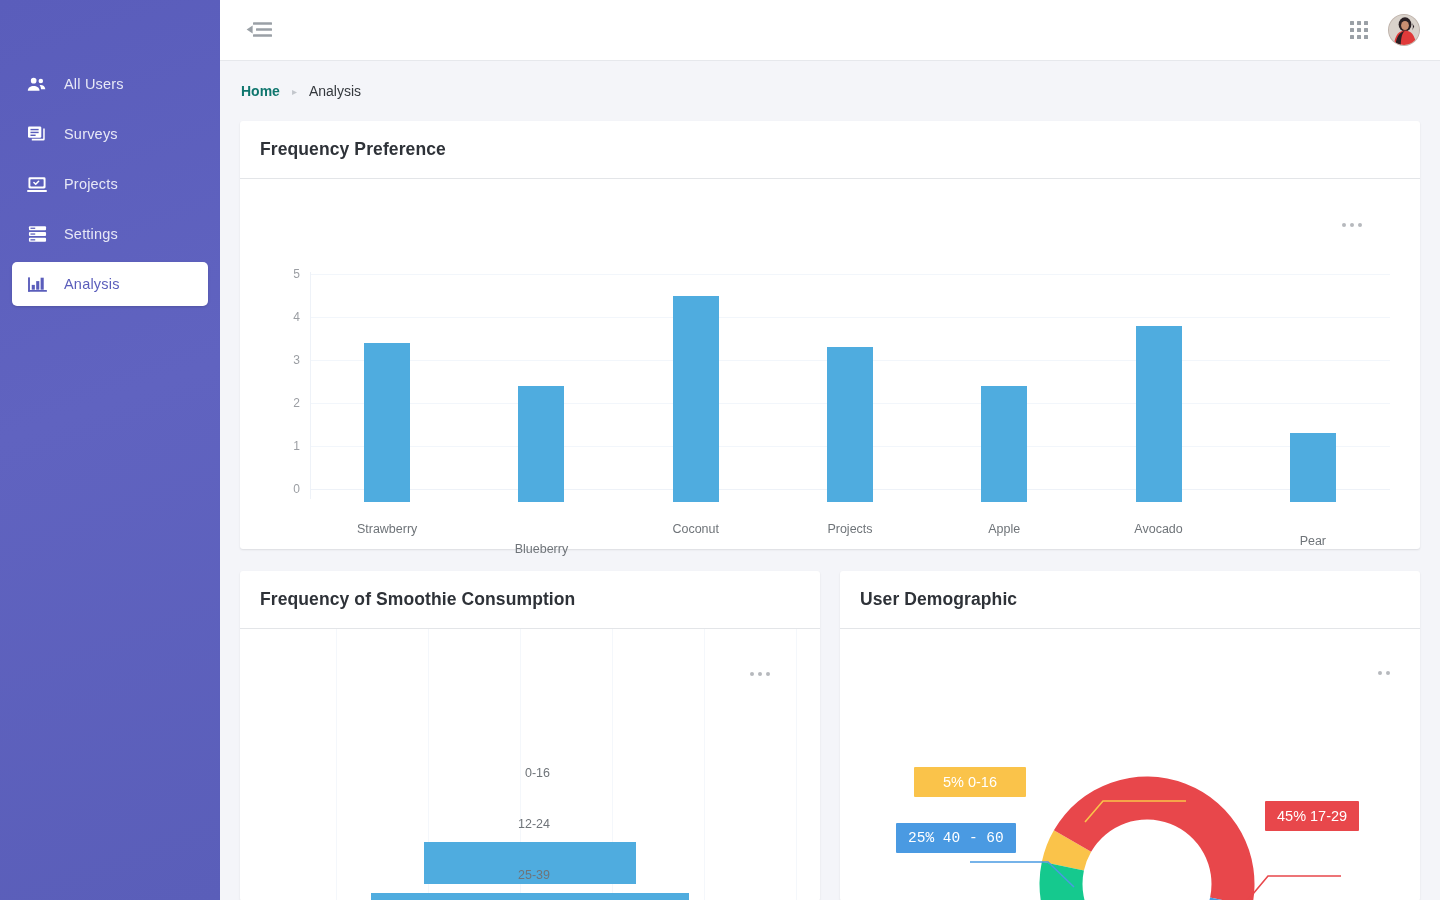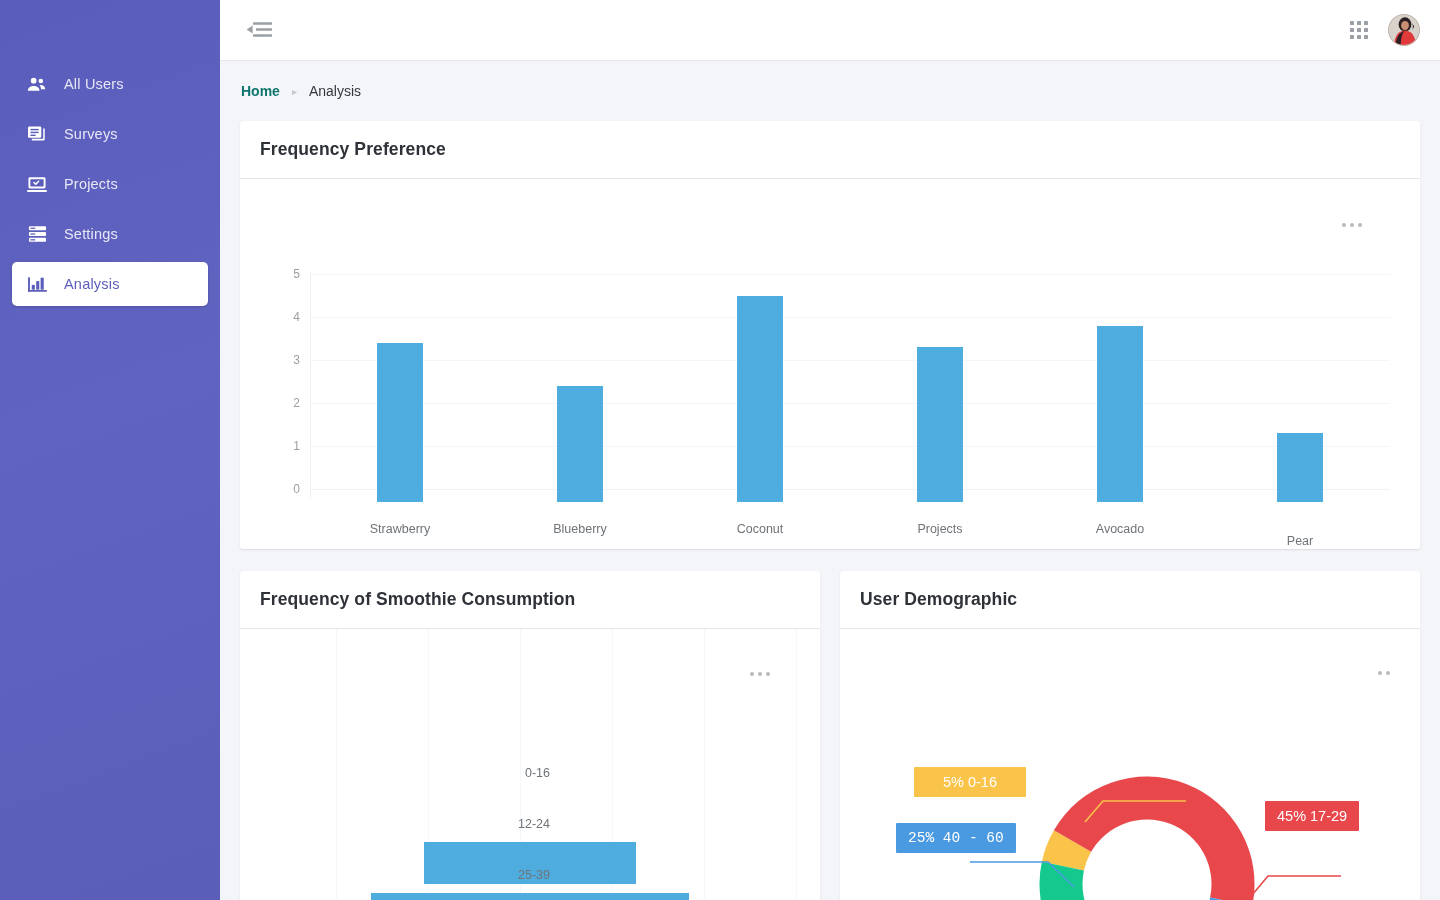--- a/index.html
+++ b/index.html
@@ -282,29 +282,33 @@
                 <div class="bc-grid" style="top: 267px;"></div>
                 <div class="bc-grid zero" style="top: 310px;"></div>
                 <div class="bc-axisline" style="top: 93px; height: 227px; bottom: auto;"></div>
                 <div class="bc-bars">
                   <div class="bc-col">
                     <div class="bc-bar" title="Strawberry: 3.4" style="height: 159.2px; top: 163.8px; background: rgb(79, 172, 223);"></div>
                     <div class="bc-cat" style="top: 343px;">Strawberry</div>
                   </div>
                   <div class="bc-col">
                     <div class="bc-bar" title="Blueberry: 2.4" style="height: 116.2px; top: 206.8px; background: rgb(79, 172, 223);"></div>
-                    <div class="bc-cat" style="top: 343px;">Blueberry</div>
+                    <div class="bc-cat" style="top: 363px;">Blueberry</div>
                   </div>
                   <div class="bc-col">
                     <div class="bc-bar" title="Banana: 4.5" style="height: 206.5px; top: 116.5px; background: rgb(79, 172, 223);"></div>
                     <div class="bc-cat" style="top: 343px;">Coconut</div>
                   </div>
                   <div class="bc-col">
                     <div class="bc-bar" title="Coconut: 3.3" style="height: 154.9px; top: 168.1px; background: rgb(79, 172, 223);"></div>
                     <div class="bc-cat" style="top: 343px;">Projects</div>
+                  </div>
+                  <div class="bc-col">
+                    <div class="bc-bar" title="Apple: 2.4" style="height: 116.2px; top: 206.8px; background: rgb(79, 172, 223);"></div>
+                    <div class="bc-cat" style="top: 343px;">Apple</div>
                   </div>
                   <div class="bc-col">
                     <div class="bc-bar" title="Avocado: 3.8" style="height: 176.4px; top: 146.6px; background: rgb(79, 172, 223);"></div>
                     <div class="bc-cat" style="top: 343px;">Avocado</div>
                   </div>
                   <div class="bc-col">
                     <div class="bc-bar" title="Pear: 1.3" style="height: 68.9px; top: 254.1px; background: rgb(79, 172, 223);"></div>
                     <div class="bc-cat" style="top: 343px; margin-top: 12px;">Pear</div>
                   </div>
                 </div>

